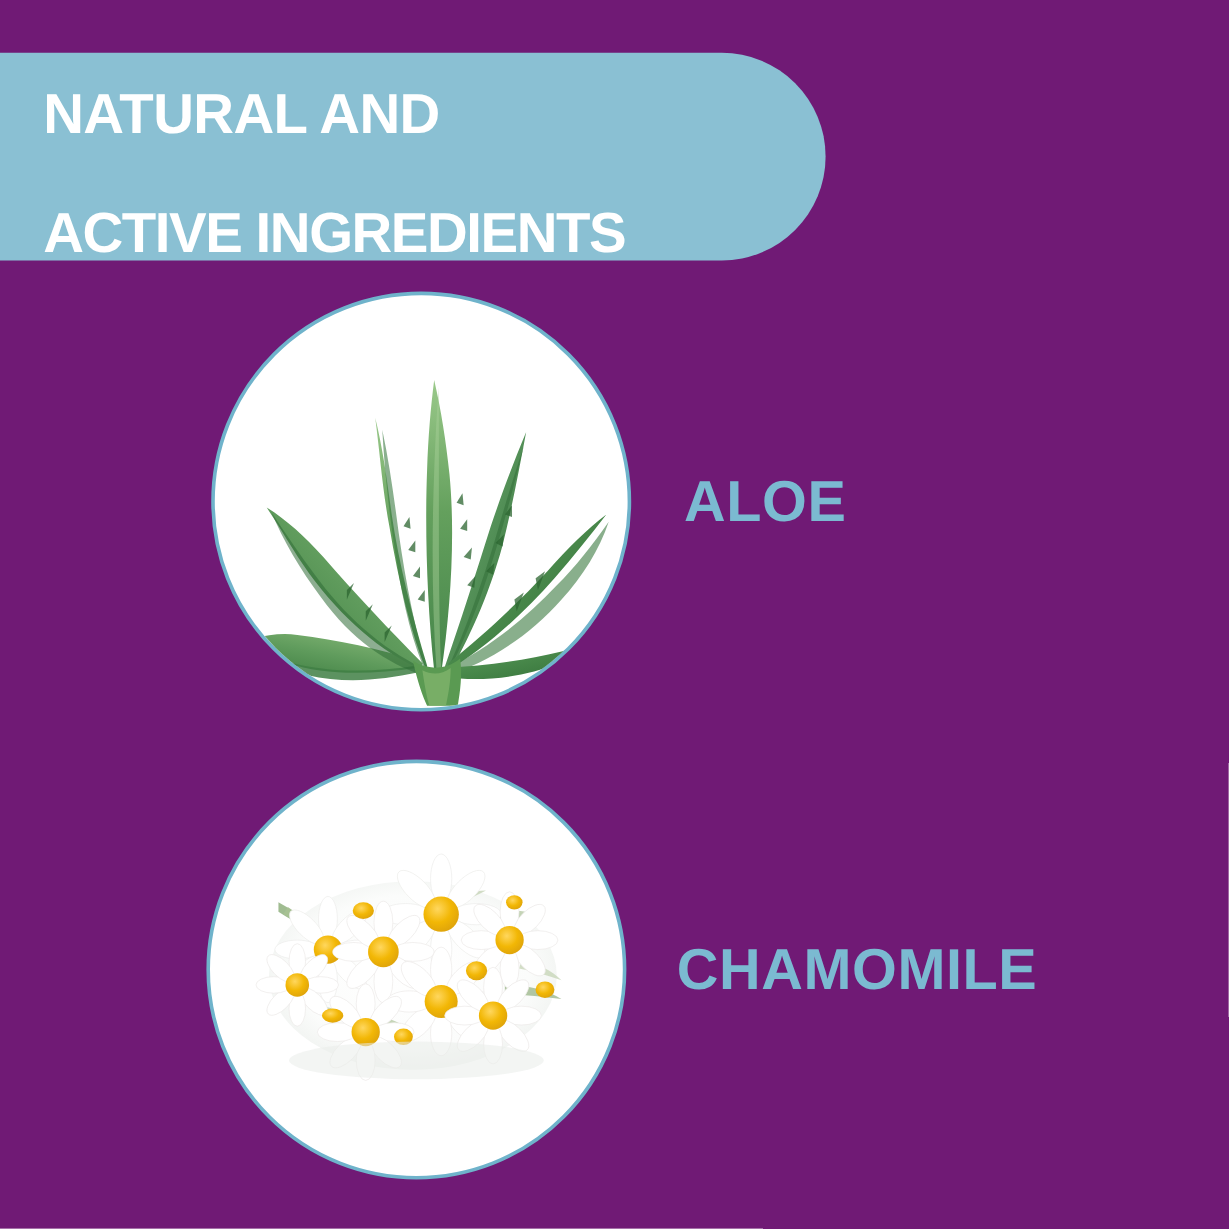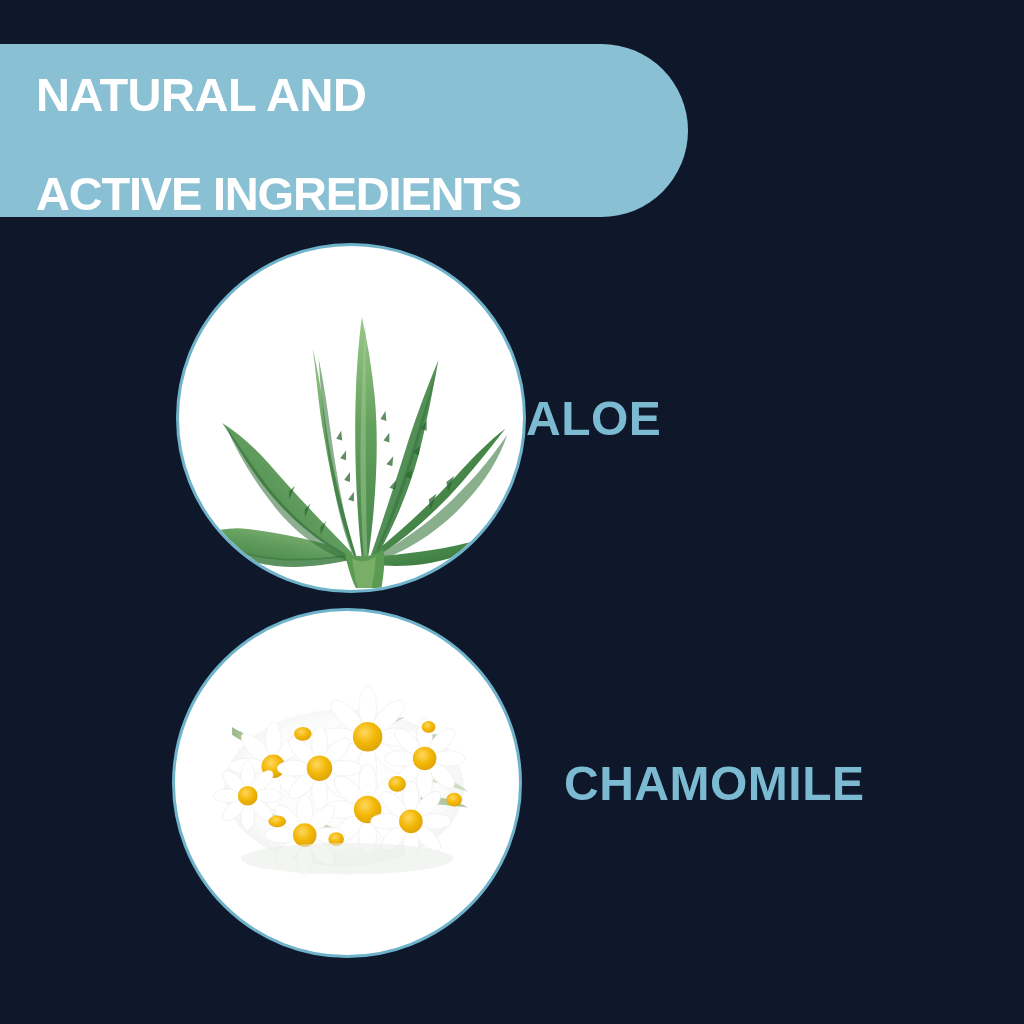--- a/index.html
+++ b/index.html
@@ -8,21 +8,21 @@
     padding: 0;
     background: #ffffff;
   }
   body {
     font-family: "Liberation Sans", sans-serif;
   }
   .page {
     position: relative;
     width: 1024px;
     height: 1024px;
-    background: #0f172a;
+    background: #701a75;
     overflow: hidden;
   }
 
   
   .header-banner {
     position: absolute;
     left: 0;
     top: 44px;
     width: 688px;
     height: 173px;
@@ -46,21 +46,21 @@
     margin-top: 42px;
   }
 
   
   .ingredient-row {
     position: absolute;
     display: flex;
     align-items: center;
   }
   .row-aloe      { left: 176px; top: 243px; }
-  .row-chamomile { left: 172px; top: 608px; justify-content: space-between; }
+  .row-chamomile { left: 172px; top: 633px; justify-content: space-between; }
 
   .circle-frame {
     position: relative;
     width: 350px;
     height: 350px;
     border-radius: 50%;
     border: 3px solid #6fb3cb;
     box-sizing: border-box;
     background: #ffffff;
     overflow: hidden;
@@ -75,20 +75,21 @@
     display: block;
   }
 
   .ingredient-label {
     color: #7bbad1;
     font-family: "Liberation Sans", sans-serif;
     font-weight: bold;
     font-size: 48px;
     letter-spacing: 0.5px;
     white-space: nowrap;
+    margin-left: 44px;
   }
   .label-chamomile { margin-left: 42px; }
 </style>
 </head>
 <body>
 
 <div class="page">
 
   <div class="header-banner">
     <div class="header-line">NATURAL AND</div>

